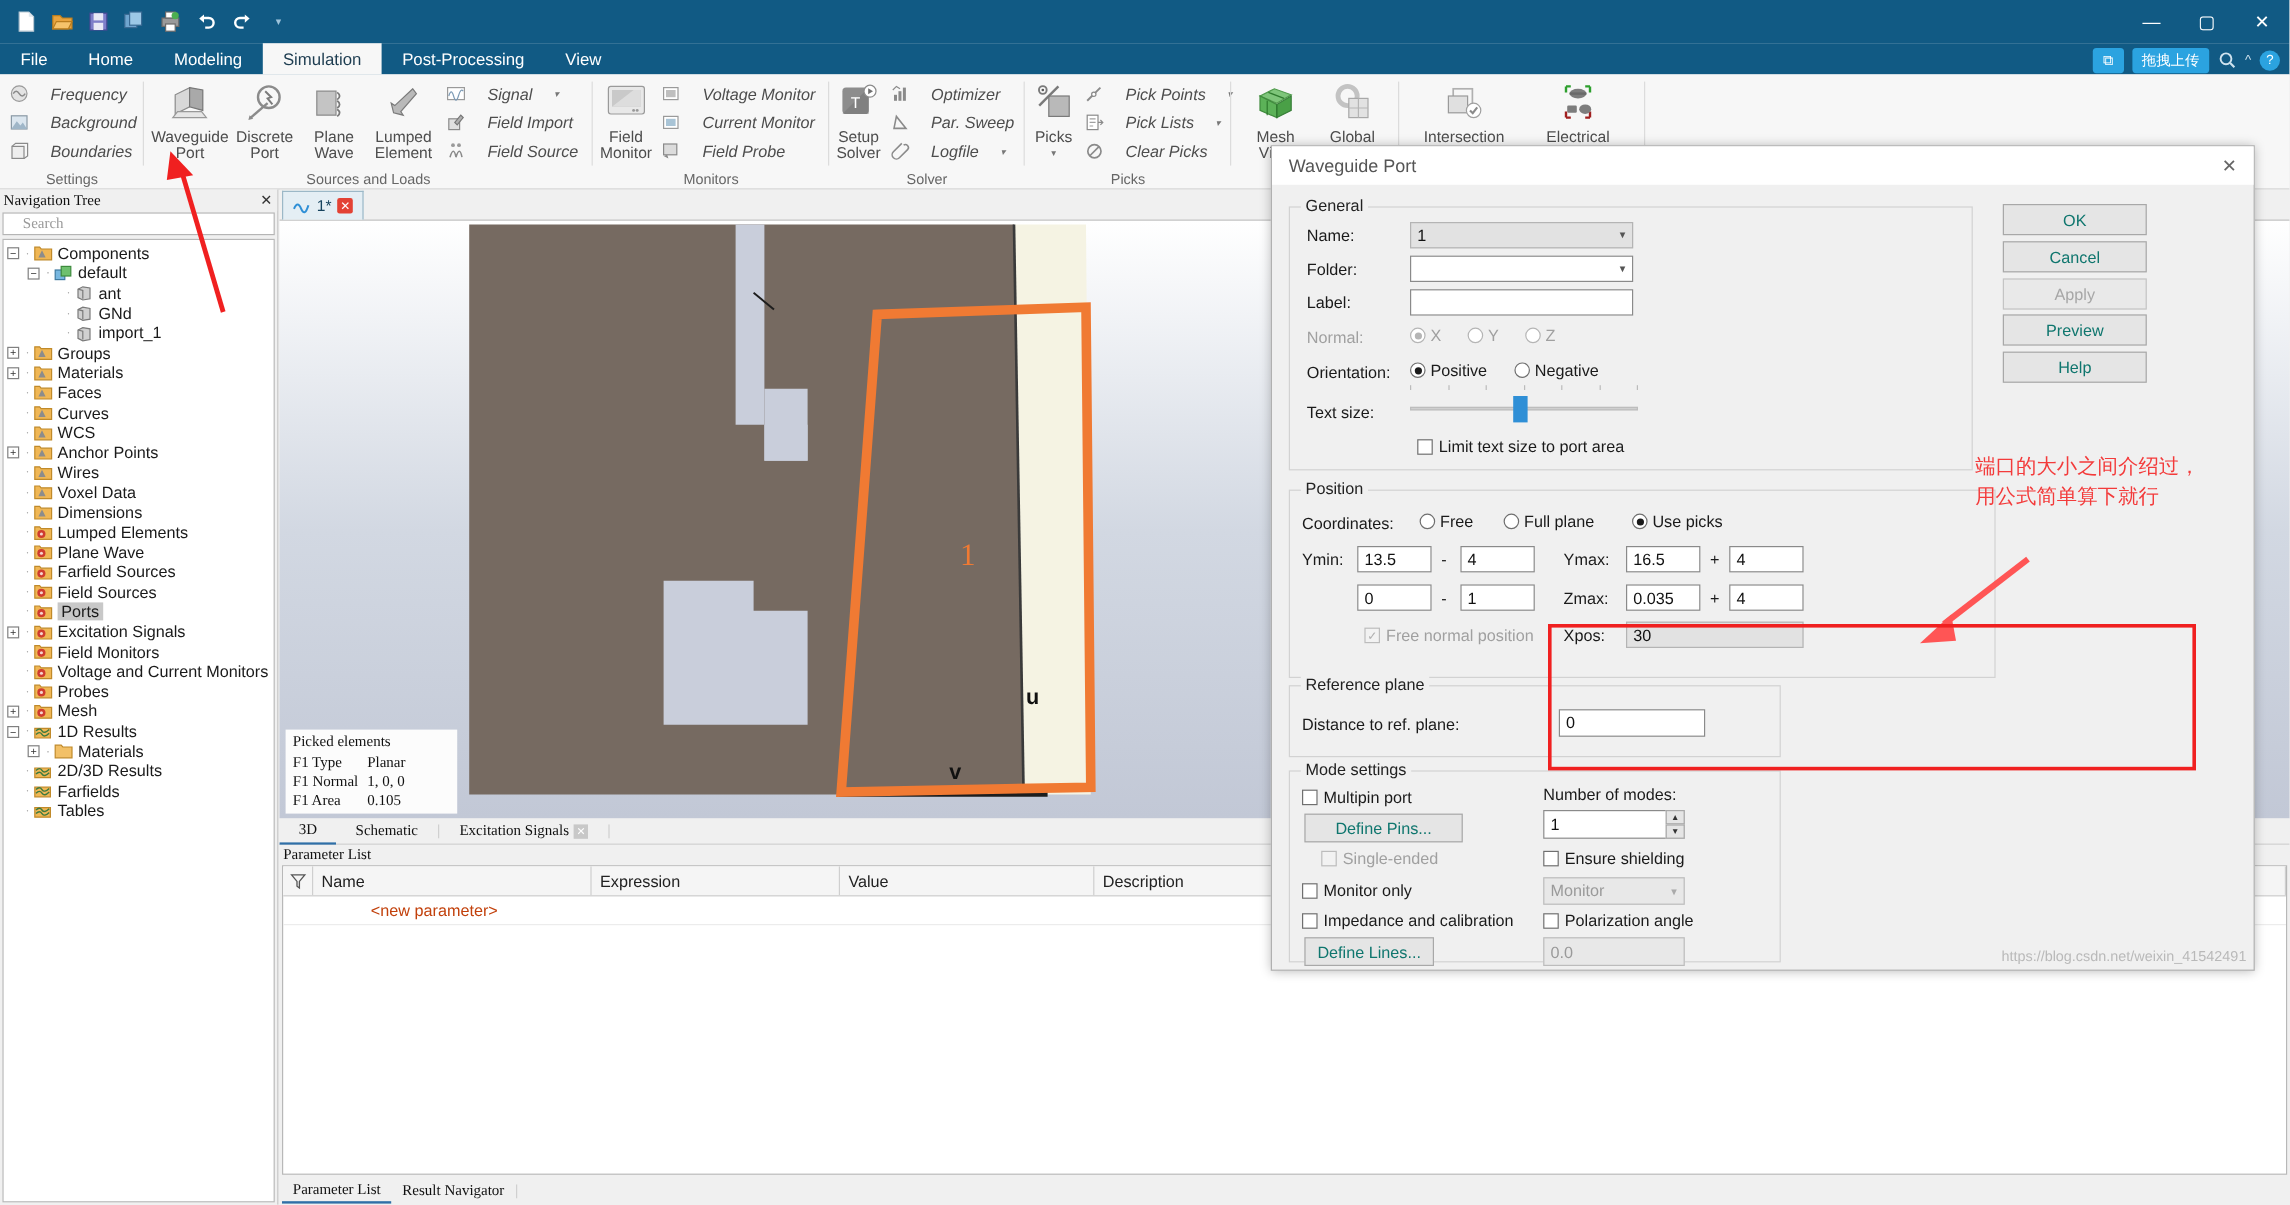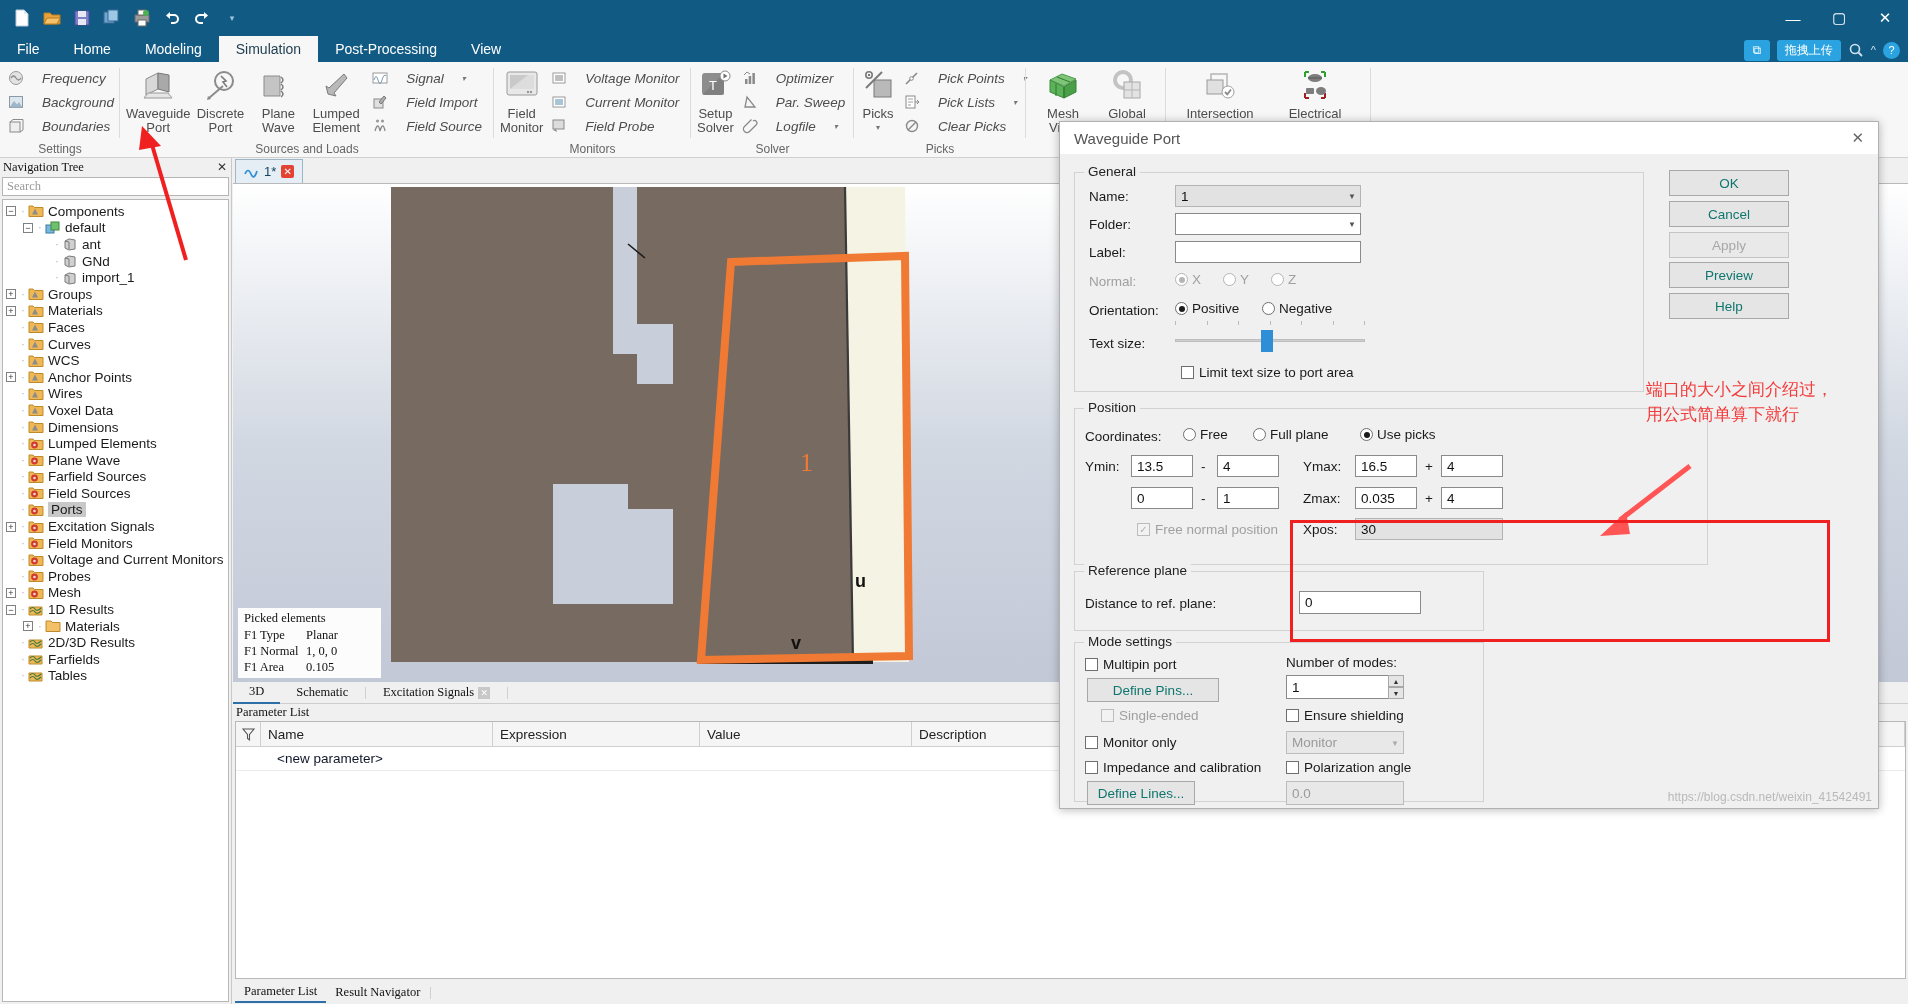--- a/index.html
+++ b/index.html
@@ -93,21 +93,21 @@
     background:#f0f0f0; border-right:1px solid #c8c8c8;
   }
   .nav-header {
     height:18px; display:flex; align-items:center; justify-content:space-between;
     padding:0 4px 0 3px; font-family:"Liberation Serif", serif; font-size:12.5px; color:#111;
     background:#f0f0f0;
   }
   .nav-header .x { color:#333; font-size:12px; }
   .nav-search {
     height:19px; margin:1px 2px; background:#fff; border:1px solid #b5b5b5;
-    display:flex; align-items:center; padding-left:4px;
+    display:flex; align-items:center; padding-left:16px;
     font-family:"Liberation Serif", serif; font-size:12.5px; color:#9a9a9a;
   }
   .tree { position:absolute; left:2px; right:2px; top:41px; bottom:2px;
           background:#fff; border:1px solid #b8b8b8; overflow:hidden; padding-top:3px; }
   .tnode { display:flex; align-items:center; height:16.6px; font-size:13px; color:#111; white-space:nowrap; }
   .tnode .exp {
     width:10px;height:10px;border:1px solid #808080;background:#fff;
     font-size:9px;line-height:8px;text-align:center;color:#333;margin-right:2px; flex:0 0 10px;
   }
   .tnode .expblank { width:10px; flex:0 0 10px; margin-right:2px; }
@@ -169,21 +169,21 @@
     position:absolute; left:2px; right:2px; top:17px; bottom:25px;
     background:#fff; border:1px solid #b8b8b8;
   }
   .param-head { display:flex; height:25px; background:#f5f5f5; border-bottom:1px solid #cfcfcf; }
   .param-head .th {
     border-right:1px solid #cfcfcf; display:flex; align-items:center;
     padding-left:7px; font-size:13.5px; color:#222;
   }
   .param-head .filter { width:25px; justify-content:center; padding:0; }
   .param-row { display:flex; height:24px; align-items:center; border-bottom:1px solid #ececec; }
-  .param-row .np { padding-left:41px; color:#0f172a; font-size:13.5px; }
+  .param-row .np { padding-left:73px; color:#c2410c; font-size:13.5px; }
   .param-foot {
     position:absolute; left:2px; right:2px; bottom:0; height:24px;
     display:flex; align-items:center;
     font-family:"Liberation Serif", serif; font-size:12.5px; color:#111;
   }
   .param-foot .ft { padding:0 9px; height:22px; display:flex; align-items:center; }
   .param-foot .ft.active { border-bottom:2px solid #2f6fa7; }
 
   
   .dialog {
@@ -1202,21 +1202,21 @@
       </div>
       <div class="slider-track" style="left:100px;top:166px;width:190px;"></div>
       <div class="slider-thumb" style="left:186px;top:157px;"></div>
 
       <div class="chk" style="position:absolute;left:106px;top:192px;">
         <span class="cb"></span>
         <span>Limit text size to port area</span>
       </div>
     </div>
 
-    <div class="fieldset" style="left:14px;top:286px;width:634px;height:157px;">
+    <div class="fieldset" style="left:14px;top:286px;width:589px;height:157px;">
       <div class="fs-legend">Position</div>
 
       <div class="lbl" style="position:absolute;left:10px;top:20px;">Coordinates:</div>
       <div class="radio" style="position:absolute;left:108px;top:18px;">
           <span class="rr"></span>
           <span>Free</span>
         </div>
       <div class="radio" style="position:absolute;left:178px;top:18px;">
           <span class="rr"></span>
           <span>Full plane</span>

